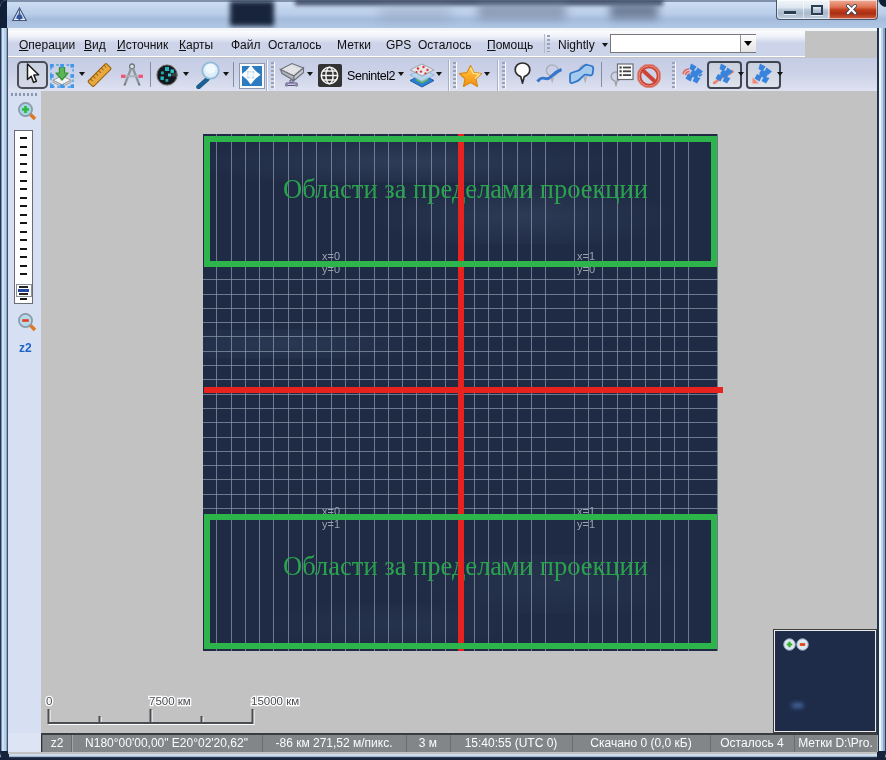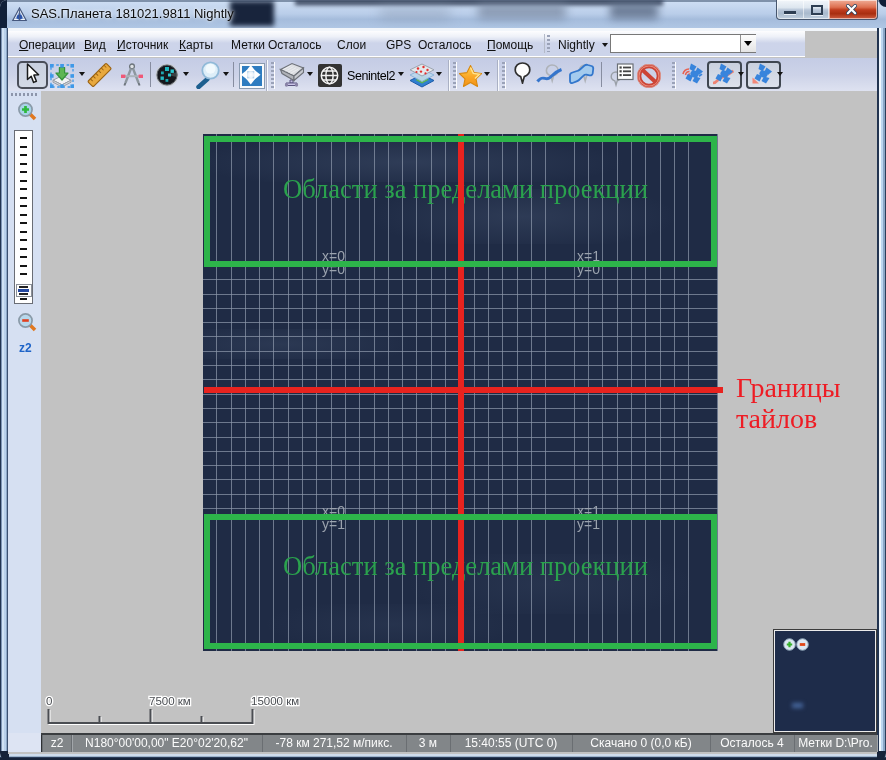--- a/index.html
+++ b/index.html
@@ -66,21 +66,21 @@
   background:repeating-linear-gradient(90deg,transparent 0 13.3px,rgba(140,151,170,0.72) 13.3px 14.3px);}
 #navy .hlines{left:0;top:132px;width:515px;height:249px;
   background:repeating-linear-gradient(180deg,transparent 0 13.3px,rgba(140,151,170,0.72) 13.3px 14.3px);}
 .greenrect{left:1px;width:501px;border:6px solid #2db44a;position:absolute;z-index:3;}
 #grect1{top:2px;height:119px;}
 #grect2{top:380px;height:123px;}
 .gtext{width:515px;left:5px;text-align:center;font-family:"Liberation Serif",serif;
   font-size:26.5px;color:#2aa14d;position:absolute;z-index:1;}
 #gtext1{top:40px;}
 #gtext2{top:417px;}
-.tlabel{font-size:14px;color:#9ba3ae;line-height:12.5px;position:absolute;}
+.tlabel{font-size:11px;color:#9ba3ae;line-height:12.5px;position:absolute;}
 #redv{left:417px;top:42.5px;width:5.5px;height:517px;background:#e8231f;z-index:2;}
 #redh{left:163px;top:295.5px;width:519px;height:6px;background:#e8231f;z-index:2;}
 #redtext{left:695px;top:281px;font-family:"Liberation Serif",serif;font-size:28px;color:#ee1c24;line-height:31px;}
 #minimap{left:732px;top:538px;width:102px;height:102px;background:#1e2c4a;
   border:1px solid #3c3c3c;outline:1px solid #ebebeb;outline-offset:-2px;}
 #statusline{left:33px;top:705px;width:836px;height:2px;background:#3a3d40;}
 #statusbar{left:0;top:707px;width:869px;height:17px;background:#828689;
   color:#fbfbfb;font-size:12px;}
 .sseg{top:0;height:17px;line-height:17px;text-align:center;border-right:1px solid #a2a6aa;
   box-shadow:1px 0 0 #6a6e72 inset;white-space:nowrap;overflow:hidden;position:absolute;}
@@ -92,21 +92,20 @@
     <div class="abs blob2"></div>
   <div class="abs blob3"></div>
     <div class="abs blob4"></div>
     <div class="abs blob5"></div>
   <svg class="abs" style="left:11px;top:7px" width="17" height="17" viewBox="0 0 17 17">
     <path d="M8.5 1 L15.2 13.5 L1.8 13.5 Z" fill="#f0f4fb" stroke="#46587e" stroke-width="1.2"></path>
     <path d="M8.5 4 L12.8 12 L4.2 12 Z" fill="#7d9bd0"></path>
     <circle cx="8.5" cy="10" r="2.6" fill="#2a52a8"></circle>
     <path d="M8.5 2.5 L8.5 13.5" stroke="#46587e" stroke-width="0.9"></path>
   </svg>
-  <div class="abs" style="left:31px;top:6px;font-size:13px;color:#0c0c0c;text-shadow:0 0 3px rgba(255,255,255,0.9),0 0 6px rgba(255,255,255,0.7)">SAS.Планета 181021.9811 Nightly</div>
 </div>
 <div class="abs" id="winbtns">
   <div class="abs wbtn" id="btnmin"></div>
   <div class="abs wbtn" id="btnmax"></div>
   <div class="abs wbtn" id="btnclose"></div>
   <div class="abs" style="left:8px;top:11px;width:12px;height:3px;background:#2e3e52;box-shadow:0 1px 0 #e8eef5"></div>
   <div class="abs" style="left:35px;top:5px;width:8px;height:6px;border:2px solid #2e3e52;box-shadow:0 1px 0 #e8eef5"></div>
   <svg class="abs" style="left:70px;top:4px" width="11" height="11" viewBox="0 0 12 12">
     <path d="M2 2 L10 10 M10 2 L2 10" stroke="#30455f" stroke-width="4" stroke-linecap="round"></path>
       <path d="M2 2 L10 10 M10 2 L2 10" stroke="#fff" stroke-width="2.4" stroke-linecap="round"></path>
@@ -119,23 +118,23 @@
 <div class="abs" id="borderB"></div>
 <div class="abs" style="left:0;top:751px;width:9px;height:9px;background:#16233a;border-radius:0 0 0 7px"></div>
 <div class="abs" style="left:877px;top:751px;width:9px;height:9px;background:#16233a;border-radius:0 0 7px 0"></div>
 <div class="abs" id="client">
  <div class="abs" id="topwhite"></div>
  <div class="abs" id="menurow">
    <div class="abs mitem" style="left:11px"><u>О</u>перации</div>
    <div class="abs mitem" style="left:76px"><u>В</u>ид</div>
    <div class="abs mitem" style="left:109px"><u>И</u>сточник</div>
    <div class="abs mitem" style="left:171px"><u>К</u>арты</div>
-   <div class="abs mitem" style="left:223px">Метки</div>
+   <div class="abs mitem" style="left:223px">Файл</div>
    <div class="abs mitem" style="left:260px">Осталось</div>
-   <div class="abs mitem" style="left:329px">Слои</div>
+   <div class="abs mitem" style="left:329px">Метки</div>
    <div class="abs mitem" style="left:378px">GPS</div>
    <div class="abs mitem" style="left:410px">Осталось</div>
    <div class="abs mitem" style="left:479px"><u>П</u>омощь</div>
    <div class="abs" id="gsep"></div>
       <div class="abs" id="ggrip"></div>
    <div class="abs mitem" style="left:550px">Nightly</div>
    <div class="abs" style="left:594px;top:12px;border-left:3.6px solid transparent;border-right:3.6px solid transparent;border-top:4.2px solid #141414;width:0;height:0"></div>
    <div class="abs" id="combo">
         <div class="abs" id="combobtn">
      <div class="abs" style="left:3px;top:6px;border-left:4.5px solid transparent;border-right:4.5px solid transparent;border-top:5px solid #000;width:0;height:0"></div>
@@ -384,21 +383,20 @@
      <div class="greenrect" id="grect2"></div>
      <div class="gtext" id="gtext1">Области за пределами проекции</div>
      <div class="gtext" id="gtext2">Области за пределами проекции</div>
      <div class="tlabel" style="left:119px;top:116px">x=0<br>y=0</div>
      <div class="tlabel" style="left:374px;top:116px">x=1<br>y=0</div>
      <div class="tlabel" style="left:119px;top:371px">x=0<br>y=1</div>
      <div class="tlabel" style="left:374px;top:371px">x=1<br>y=1</div>
    </div>
    <div class="abs" id="redv"></div>
    <div class="abs" id="redh"></div>
-   <div class="abs" id="redtext">Границы<br>тайлов</div>
    <svg class="abs" style="left:-1px;top:601px" width="280" height="40" viewBox="0 0 280 40">
      <g stroke="#ffffff" stroke-width="2" fill="none" transform="translate(1,1)">
        <path d="M8.5 17 V31 H212.5 V17 M59.5 24 V31 M110.5 17 V31 M161.5 24 V31"></path>
      </g>
      <g stroke="#4a4d52" stroke-width="2" fill="none">
        <path d="M8.5 17 V31 H212.5 V17 M59.5 24 V31 M110.5 17 V31 M161.5 24 V31"></path>
      </g>
      <g font-size="11.5px" font-family="Liberation Sans" fill="#4a4d52">
        <text x="6" y="13" stroke="#fff" stroke-width="2.6">0</text>
        <text x="109" y="13" stroke="#fff" stroke-width="2.6">7500 км</text>
@@ -416,20 +414,20 @@
        <path d="M16.8 6.5 h5.4" stroke="#e04818" stroke-width="2.8"></path>
      </svg>
      <div class="abs" style="left:18px;top:73px;width:11px;height:5px;background:#46669c;filter:blur(2px)"></div>
    </div>
  </div>
  <div class="abs" id="statusline"></div>
  <div class="abs" id="statusbar">
    <div class="abs" style="left:0;top:-2px;width:33px;height:19px;background:#dde4f3"></div>
    <div class="abs sseg" style="left:33px;width:30px;border-left:1px solid #2e3134">z2</div>
    <div class="abs sseg" style="left:63px;width:191px">N180°00'00,00" E20°02'20,62"</div>
-   <div class="abs sseg" style="left:254px;width:144px">-78 км 271,52 м/пикс.</div>
+   <div class="abs sseg" style="left:254px;width:144px">-86 км 271,52 м/пикс.</div>
    <div class="abs sseg" style="left:398px;width:44px">3 м</div>
    <div class="abs sseg" style="left:442px;width:122px">15:40:55 (UTC 0)</div>
    <div class="abs sseg" style="left:564px;width:138px">Скачано 0 (0,0 кБ)</div>
    <div class="abs sseg" style="left:702px;width:84px">Осталось 4</div>
    <div class="abs sseg" style="left:786px;width:83px">Метки D:\Pro.</div>
  </div>
 </div>
 
 </body></html>

